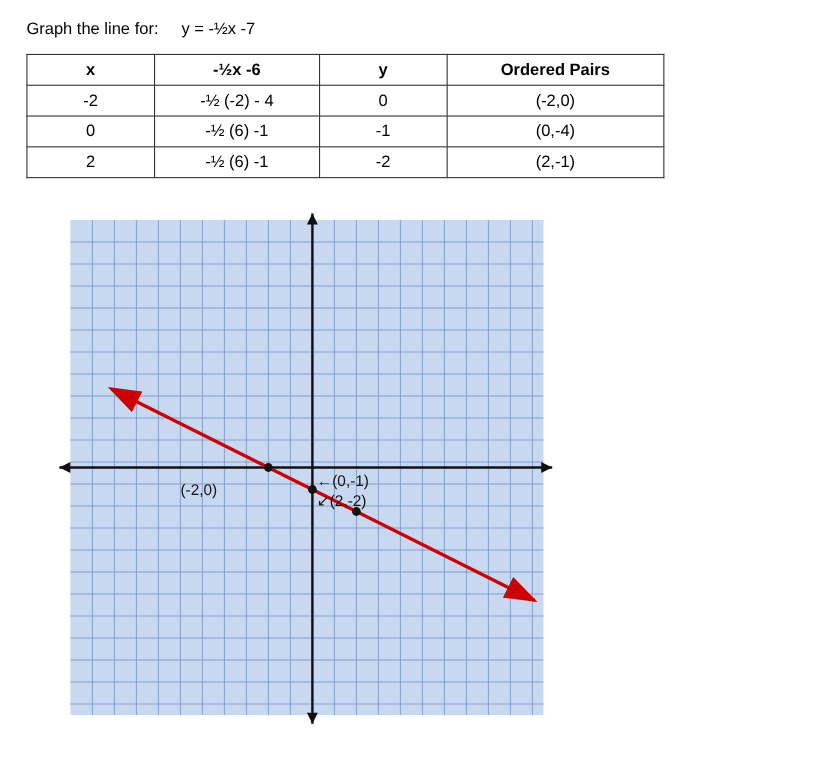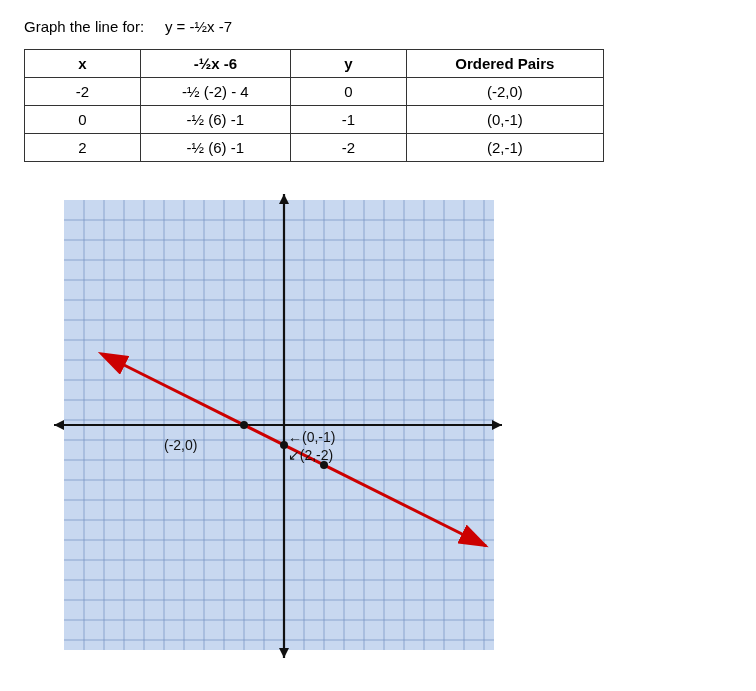--- a/index.html
+++ b/index.html
@@ -69,21 +69,21 @@
   <tr>
       <td>-2</td>
       <td>-½ (-2) - 4</td>
       <td>0</td>
       <td>(-2,0)</td>
     </tr>
       <tr>
       <td>0</td>
       <td>-½ (6) -1</td>
       <td>-1</td>
-      <td>(0,-1)</td>
+      <td>(0,-4)</td>
     </tr>
       <tr>
       <td>2</td>
       <td>-½ (6) -1</td>
       <td>-2</td>
       <td>(2,-1)</td>
     </tr>
     </tbody>
 </table>
 

